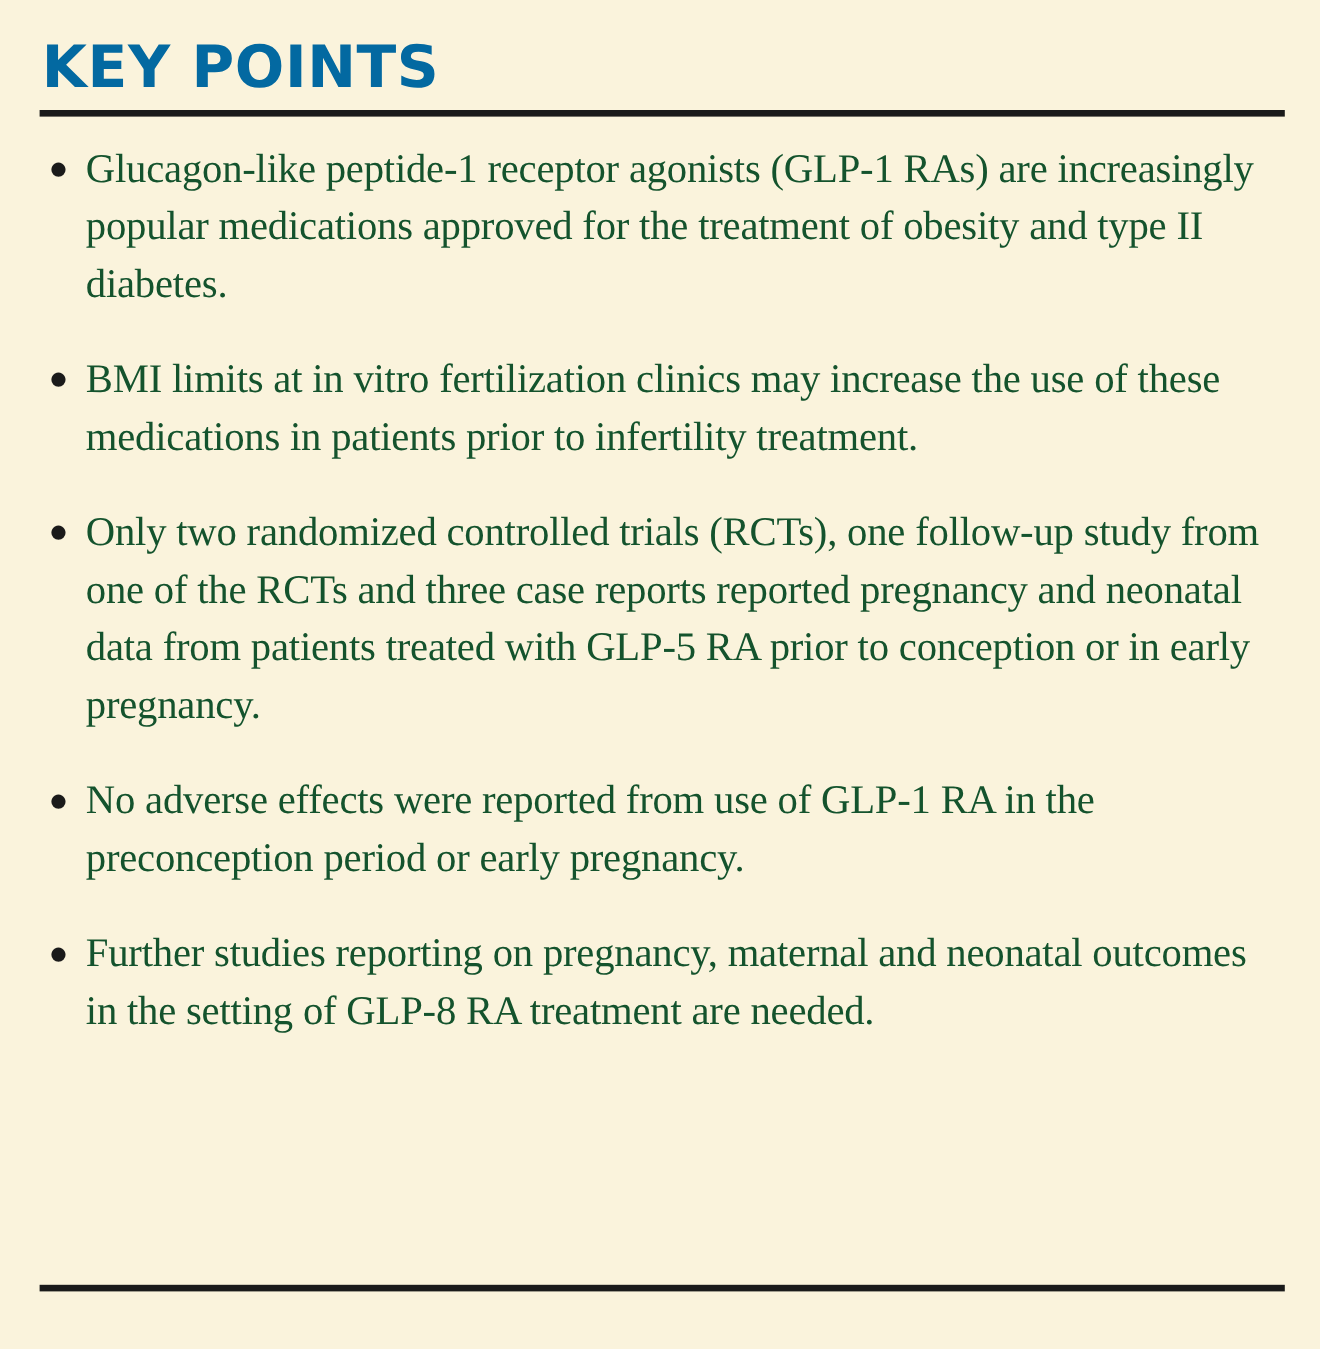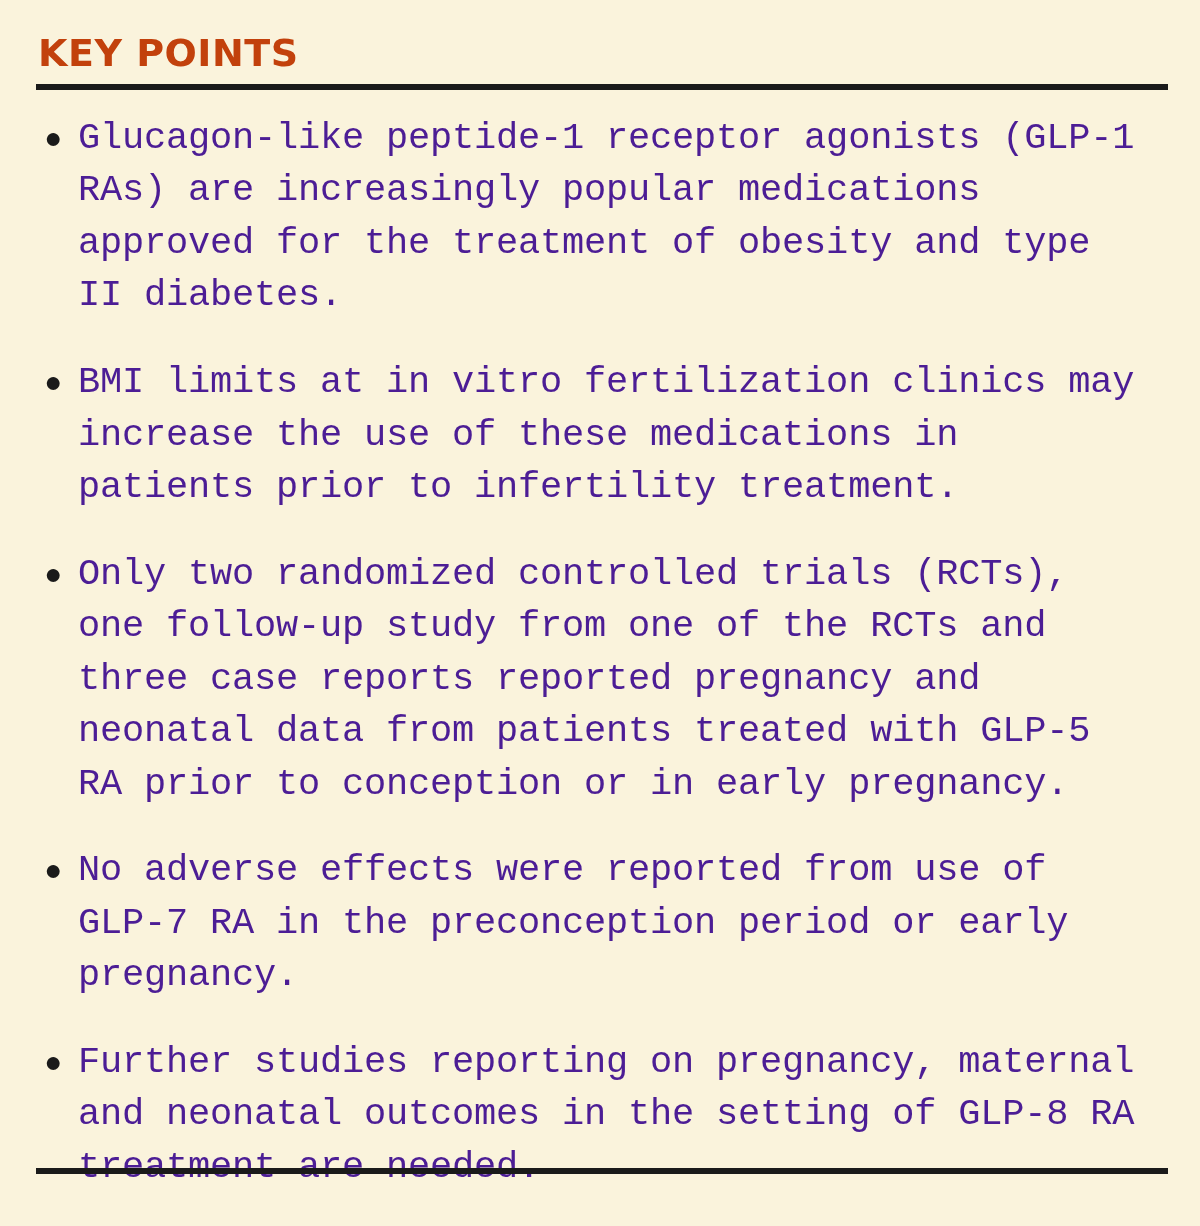--- a/index.html
+++ b/index.html
@@ -16,24 +16,24 @@
   }
   .keypoints-box {
     box-sizing: border-box;
     width: 1200px;
     height: 1226px;
     background: #faf3dc;
     padding: 34px 32px 0 36px;
   }
   .kp-title {
     font-family: "DejaVu Sans", sans-serif;
-    font-size: 38px;
+    font-size: 53px;
     font-weight: bold;
     letter-spacing: 0.5px;
-    color: #c2410c;
+    color: #0369a1;
     margin: 0 0 10px 2px;
     line-height: 1.05;
   }
   .rule-top {
     border: none;
     border-top: 6px solid #1a1a1a;
     margin: 8px 0 0 0;
     width: 1132px;
   }
   .rule-bottom {
@@ -59,24 +59,24 @@
     flex: 0 0 auto;
     width: 34px;
     font-size: 30px;
     line-height: 52px;
     color: #1a1a1a;
     text-align: left;
     padding-left: 8px;
   }
   .kp-text {
     flex: 1 1 auto;
-    font-family: Liberation Mono, monospace;
+    font-family: Liberation Serif, serif;
     font-size: 37px;
     line-height: 1.42;
-    color: #4c1d95;
+    color: #14532d;
     letter-spacing: -0.2px;
     max-width: 1075px;
   }
 </style>
 </head>
 <body>
 
 <div class="keypoints-box">
 
   <h1 class="kp-title">KEY POINTS</h1>
@@ -95,21 +95,21 @@
       <span class="kp-text">BMI limits at in vitro fertilization clinics may increase the use of these medications in patients prior to infertility treatment.</span>
     </li>
 
     <li class="kp-item">
       <span class="kp-bullet">●</span>
       <span class="kp-text">Only two randomized controlled trials (RCTs), one follow-up study from one of the RCTs and three case reports reported pregnancy and neonatal data from patients treated with GLP-5 RA prior to conception or in early pregnancy.</span>
     </li>
 
     <li class="kp-item">
       <span class="kp-bullet">●</span>
-      <span class="kp-text">No adverse effects were reported from use of GLP-7 RA in the preconception period or early pregnancy.</span>
+      <span class="kp-text">No adverse effects were reported from use of GLP-1 RA in the preconception period or early pregnancy.</span>
     </li>
 
     <li class="kp-item">
       <span class="kp-bullet">●</span>
       <span class="kp-text">Further studies reporting on pregnancy, maternal and neonatal outcomes in the setting of GLP-8 RA treatment are needed.</span>
     </li>
 
   </ul>
 
   <hr class="rule-bottom">

